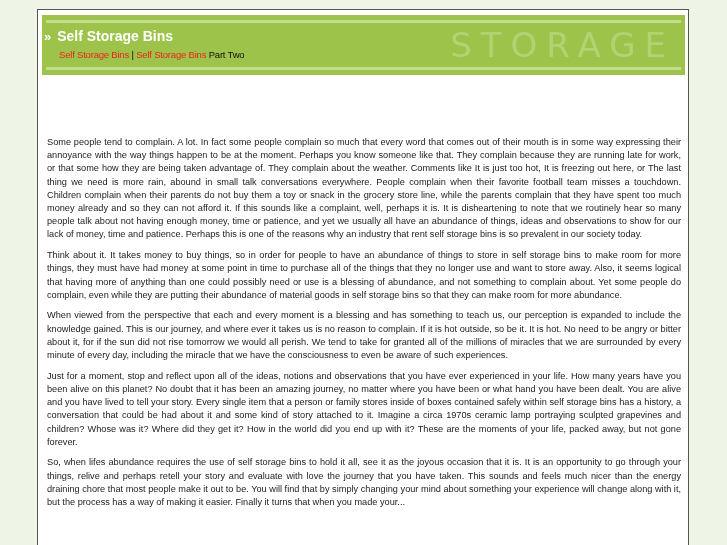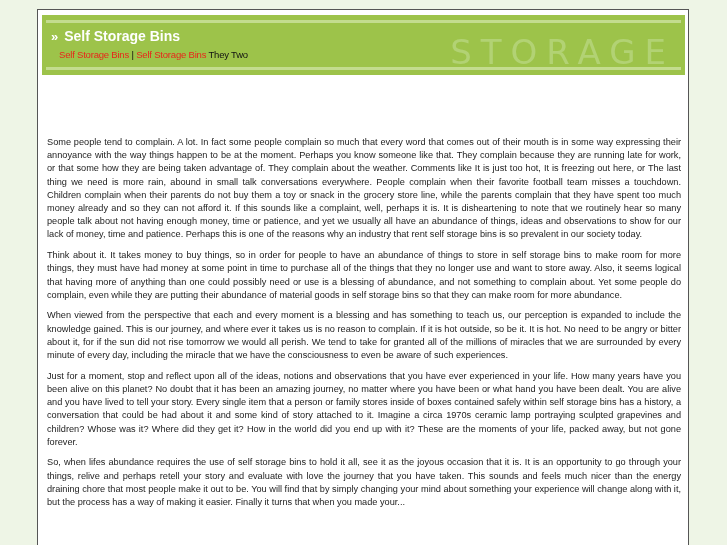--- a/index.html
+++ b/index.html
@@ -19,31 +19,31 @@
     position:absolute; left:4px; top:5px; width:643px; height:60px;
     background:#9dc34a;
   }
   .header .rule {
     position:absolute; left:4px; right:4px; height:3px;
     background:#c3dc8e;
   }
   .header .rule.top { top:5px; }
   .header .rule.bottom { top:52px; }
   .header .title {
-    position:absolute; left:9px; top:13px;
+    position:absolute; left:2px; top:13px;
     color:#ffffff; font-weight:bold; font-size:14px;
   }
   .header .title .raquo { font-size:13px; margin-right:2px; }
   .header .crumbs {
     position:absolute; left:17px; top:34px; font-size:9.5px; color:#111;
     letter-spacing:-0.2px;
   }
   .header .crumbs a { color:#e8261b; text-decoration:none; }
   .header .watermark {
-    position:absolute; right:10px; top:17px;
+    position:absolute; right:10px; top:10px;
     font-family:"DejaVu Sans", sans-serif;
     font-size:34px; letter-spacing:9px;
     color:#b2d274; font-weight:normal;
   }
   .content {
     position:absolute; left:9px; top:82px; width:634px;
     font-size:9.2px; line-height:13.2px; color:#222;
     text-align:justify;
     margin-top:44px;
   }
@@ -57,21 +57,21 @@
     <div class="rule top"></div>
     <div class="watermark">STORAGE</div>
     <div class="title">
       <span class="raquo">»</span>
       <span>Self Storage Bins</span>
     </div>
     <div class="crumbs">
       <a href="#">Self Storage Bins</a>
       <span>|</span>
       <a href="#">Self Storage Bins</a>
-      <span>They Two</span>
+      <span>Part Two</span>
     </div>
     <div class="rule bottom"></div>
   </div>
 
   <div class="content">
     <p>Some people tend to complain. A lot. In fact some people complain so much that every word that comes out of their mouth is in some way expressing their annoyance with the way things happen to be at the moment. Perhaps you know someone like that. They complain because they are running late for work, or that some how they are being taken advantage of. They complain about the weather. Comments like It is just too hot, It is freezing out here, or The last thing we need is more rain, abound in small talk conversations everywhere. People complain when their favorite football team misses a touchdown. Children complain when their parents do not buy them a toy or snack in the grocery store line, while the parents complain that they have spent too much money already and so they can not afford it. If this sounds like a complaint, well, perhaps it is. It is disheartening to note that we routinely hear so many people talk about not having enough money, time or patience, and yet we usually all have an abundance of things, ideas and observations to show for our lack of money, time and patience. Perhaps this is one of the reasons why an industry that rent self storage bins is so prevalent in our society today.</p>
     <p>Think about it. It takes money to buy things, so in order for people to have an abundance of things to store in self storage bins to make room for more things, they must have had money at some point in time to purchase all of the things that they no longer use and want to store away. Also, it seems logical that having more of anything than one could possibly need or use is a blessing of abundance, and not something to complain about. Yet some people do complain, even while they are putting their abundance of material goods in self storage bins so that they can make room for more abundance.</p>
     <p>When viewed from the perspective that each and every moment is a blessing and has something to teach us, our perception is expanded to include the knowledge gained. This is our journey, and where ever it takes us is no reason to complain. If it is hot outside, so be it. It is hot. No need to be angry or bitter about it, for if the sun did not rise tomorrow we would all perish. We tend to take for granted all of the millions of miracles that we are surrounded by every minute of every day, including the miracle that we have the consciousness to even be aware of such experiences.</p>
     <p>Just for a moment, stop and reflect upon all of the ideas, notions and observations that you have ever experienced in your life. How many years have you been alive on this planet? No doubt that it has been an amazing journey, no matter where you have been or what hand you have been dealt. You are alive and you have lived to tell your story. Every single item that a person or family stores inside of boxes contained safely within self storage bins has a history, a conversation that could be had about it and some kind of story attached to it. Imagine a circa 1970s ceramic lamp portraying sculpted grapevines and children? Whose was it? Where did they get it? How in the world did you end up with it? These are the moments of your life, packed away, but not gone forever.</p>
     <p>So, when lifes abundance requires the use of self storage bins to hold it all, see it as the joyous occasion that it is. It is an opportunity to go through your things, relive and perhaps retell your story and evaluate with love the journey that you have taken. This sounds and feels much nicer than the energy draining chore that most people make it out to be. You will find that by simply changing your mind about something your experience will change along with it, but the process has a way of making it easier. Finally it turns that when you made your...</p>

